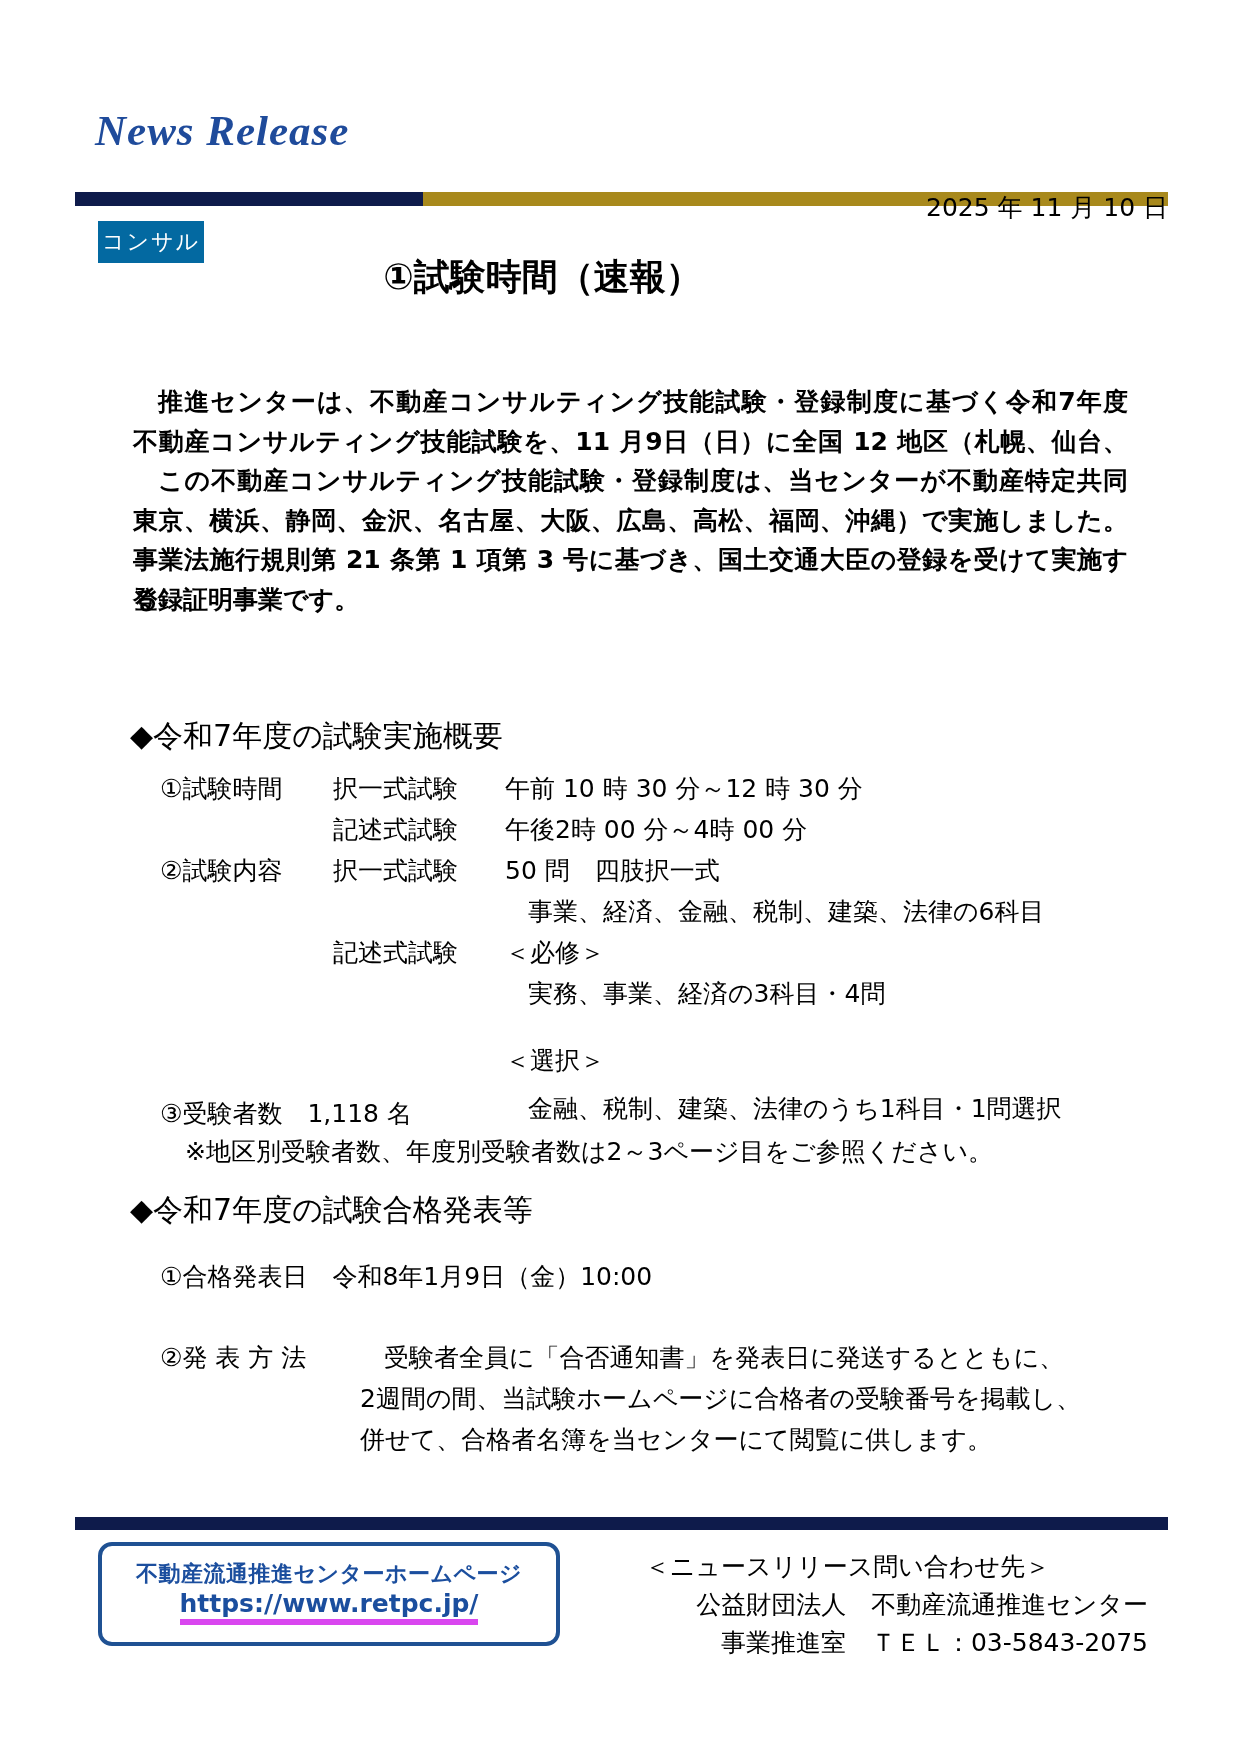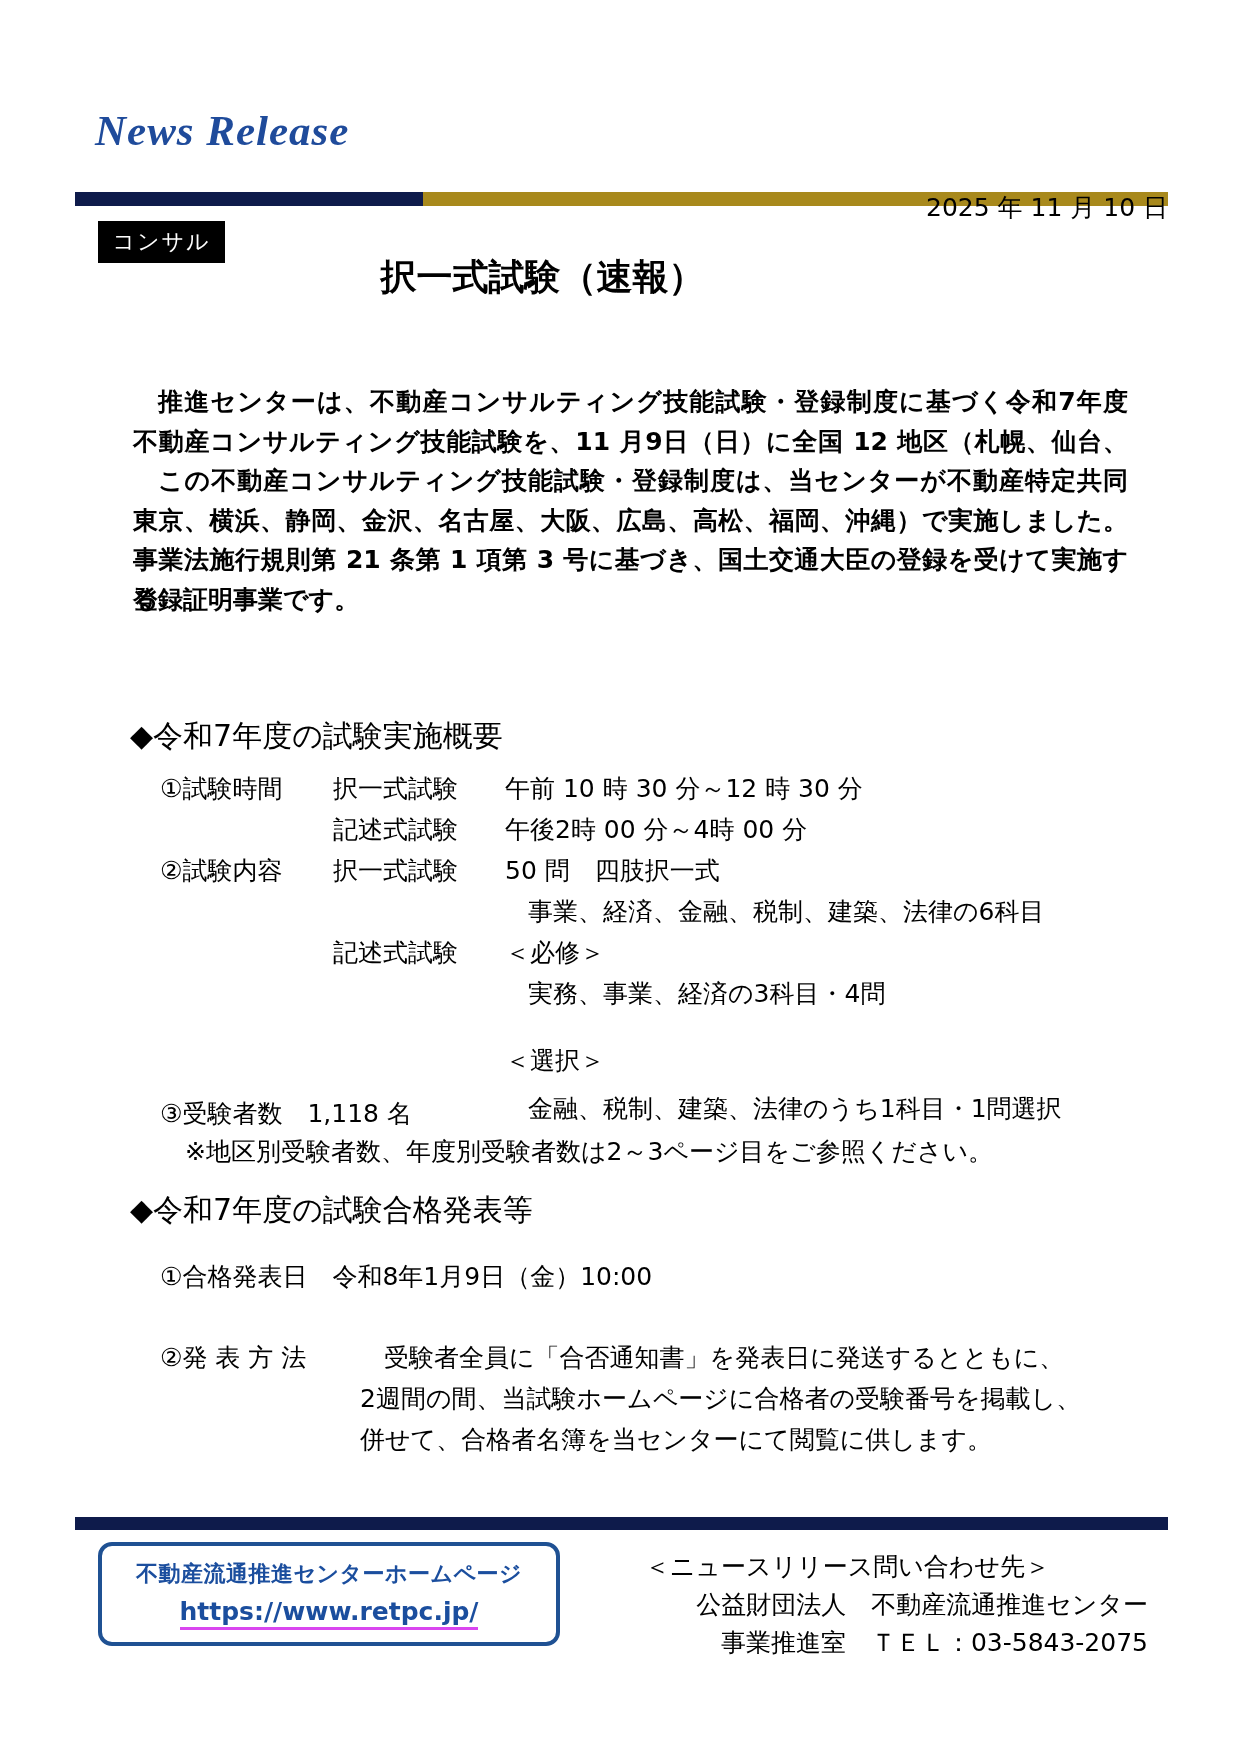--- a/index.html
+++ b/index.html
@@ -37,22 +37,22 @@
     position: absolute;
     right: 73px; top: 193px;
     font-size: 25px;
     line-height: 30px;
     color: #000000;
     white-space: nowrap;
   }
   .badge {
     position: absolute;
     left: 98px; top: 221px;
-    width: 127px; height: 42px;
-    background: #000000;
+    width: 106px; height: 42px;
+    background: #0369a1;
     color: #ffffff;
     font-size: 22px;
     line-height: 42px;
     text-align: center;
     letter-spacing: 2px;
   }
 
   
   .doc-title {
     position: absolute;
@@ -149,25 +149,24 @@
     color: #1b4e9e;
   }
   .homepage-box .box-title {
     margin-top: 13px;
     font-size: 22px;
     font-weight: bold;
     letter-spacing: 0.5px;
   }
   .homepage-box .box-url {
     display: inline-block;
-    margin-top: 8px;
     font-size: 25px;
     font-weight: bold;
     color: #1b4e9e;
-    border-bottom: 3px solid #d946ef;
+    border-bottom: 6px solid #d946ef;
     padding-bottom: 1px;
     text-decoration: none;
     cursor: pointer;
   }
   .contact {
     position: absolute;
     right: 93px; top: 1548px;
     text-align: right;
     font-size: 25px;
     line-height: 38px;
@@ -186,21 +185,21 @@
   <div class="top-bar">
     <div class="seg-navy"></div>
     <div class="seg-gold"></div>
   </div>
 
   <div class="release-date">2025 年 11 月 10 日</div>
 
   <div class="badge">コンサル</div>
 
   <div class="doc-title">
-    <div>択一式試験（速報）</div>
+    <div>①試験時間（速報）</div>
   </div>
 
   <div class="intro">
     <div class="iline just indent">推進センターは、不動産コンサルティング技能試験・登録制度に基づく令和7年度</div>
     <div class="iline just">不動産コンサルティング技能試験を、11 月9日（日）に全国 12 地区（札幌、仙台、</div>
     <div class="iline just indent">この不動産コンサルティング技能試験・登録制度は、当センターが不動産特定共同</div>
     <div class="iline just">東京、横浜、静岡、金沢、名古屋、大阪、広島、高松、福岡、沖縄）で実施しました。</div>
     <div class="iline just">事業法施行規則第 21 条第 1 項第 3 号に基づき、国土交通大臣の登録を受けて実施する</div>
     <div class="iline">登録証明事業です。</div>
   </div>

